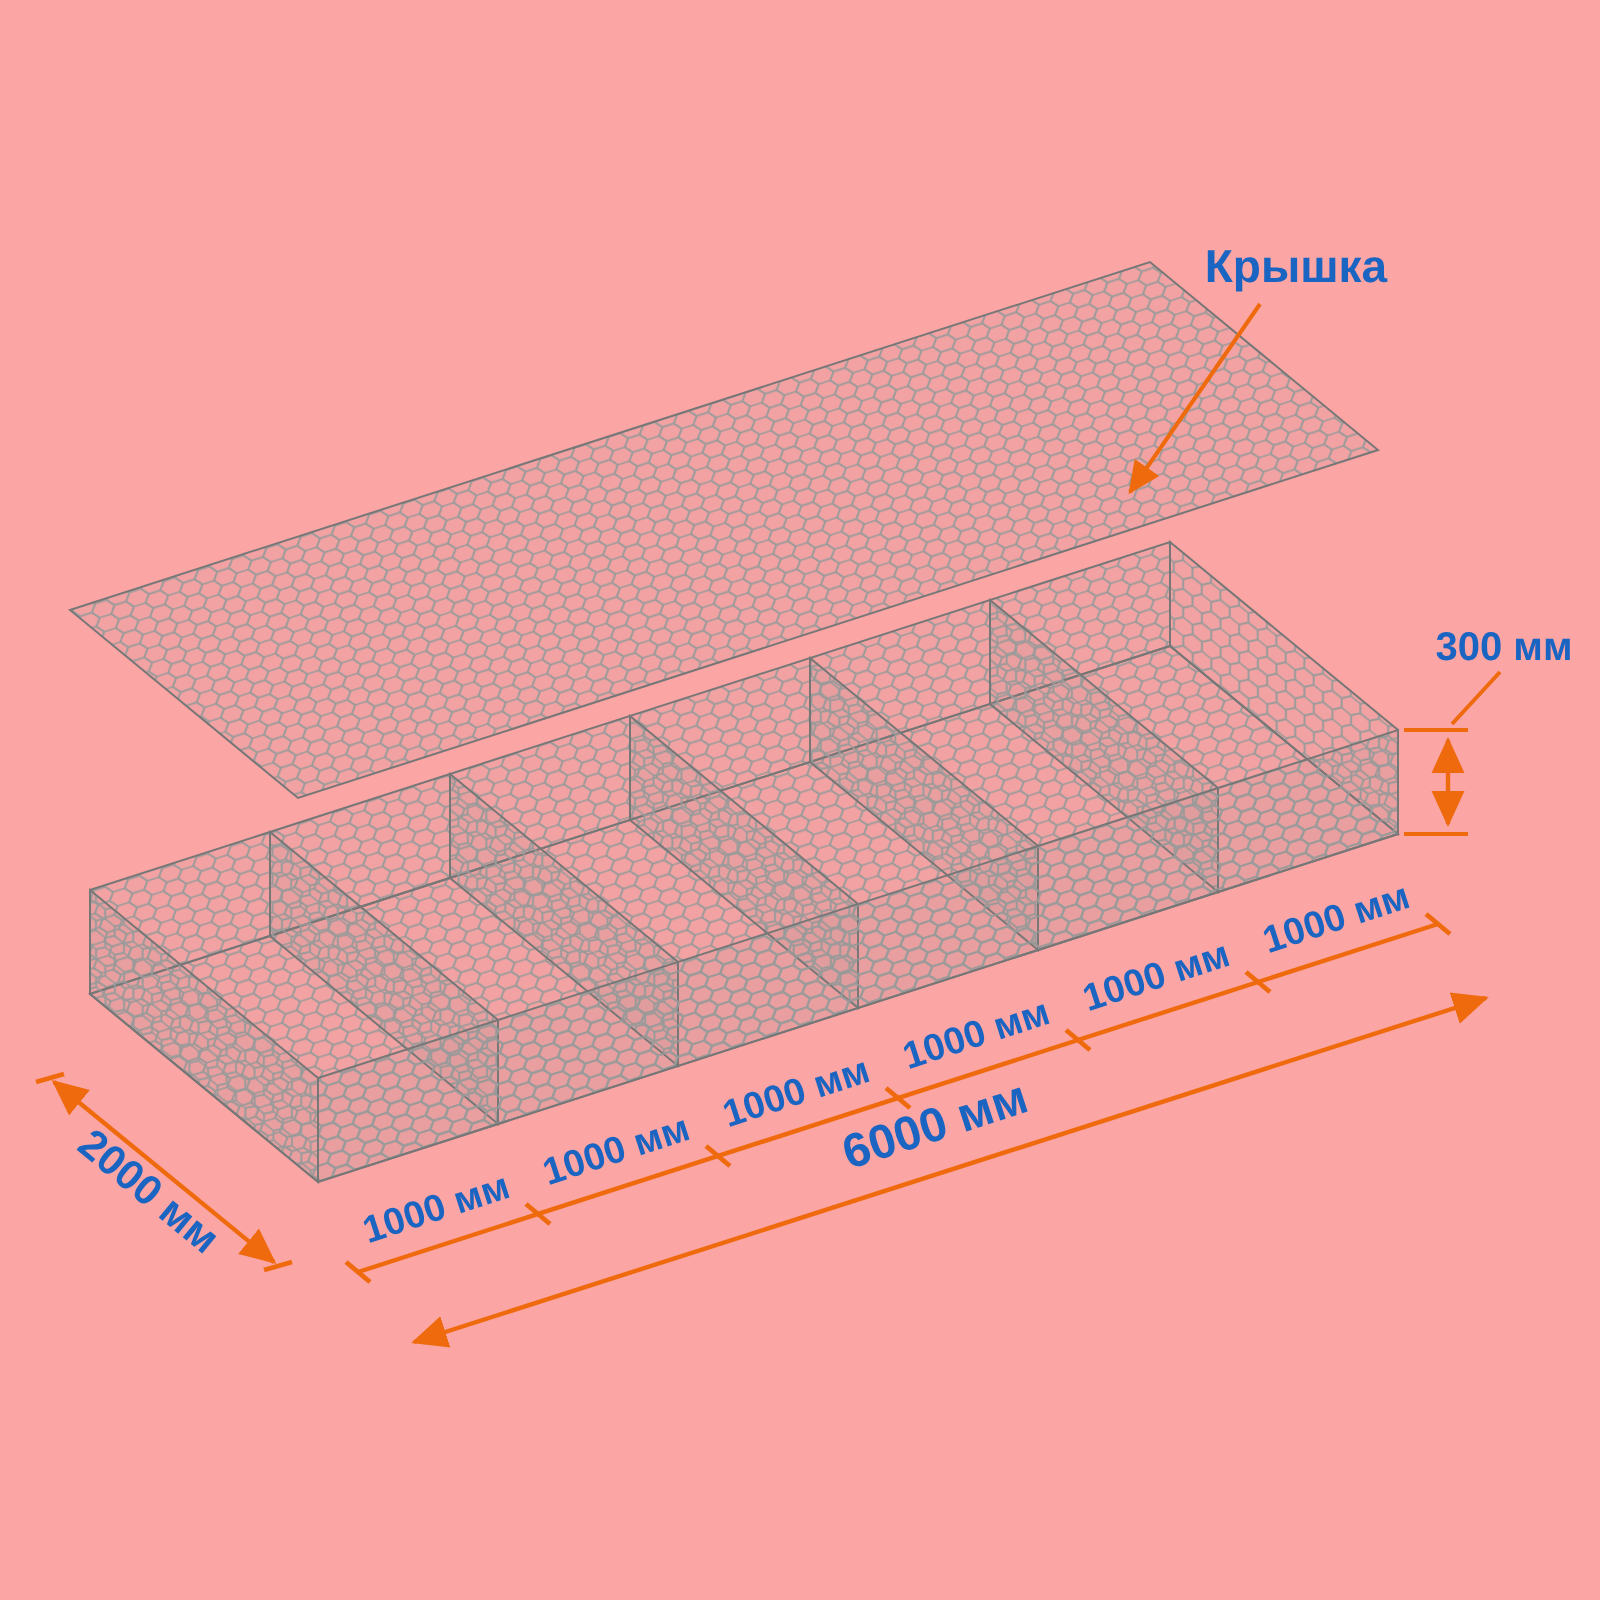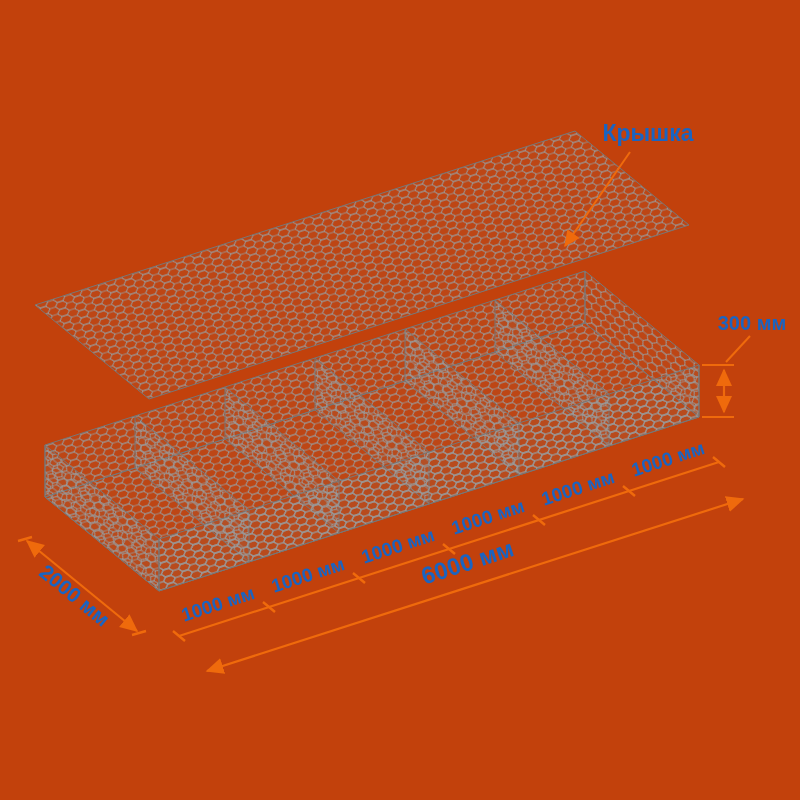--- a/index.html
+++ b/index.html
@@ -1,16 +1,16 @@
 <!DOCTYPE html>
 <html><head>
 <meta charset="utf-8">
 <style>
   html,body{margin:0;padding:0;background:#ffffff;}
-  .canvas{position:relative;width:800px;height:800px;background:#c2410c;overflow:hidden;
+  .canvas{position:relative;width:800px;height:800px;background:#fca5a5;overflow:hidden;
           font-family:"Liberation Sans",sans-serif;}
   svg{position:absolute;left:0;top:0;}
   .face{stroke:#777777;stroke-width:1;}
   .dim-line{stroke:#ef6a0c;stroke-width:2.2;fill:none;}
   .dim-thin{stroke:#ef6a0c;stroke-width:2;fill:none;}
   .tick{stroke:#ef6a0c;stroke-width:2.4;}
   .lbl{fill:#1a64c2;font-weight:bold;}
   .lbl-seg{font-size:19px;}
   .lbl-len{font-size:24px;}
   .lbl-wid{font-size:21px;}

